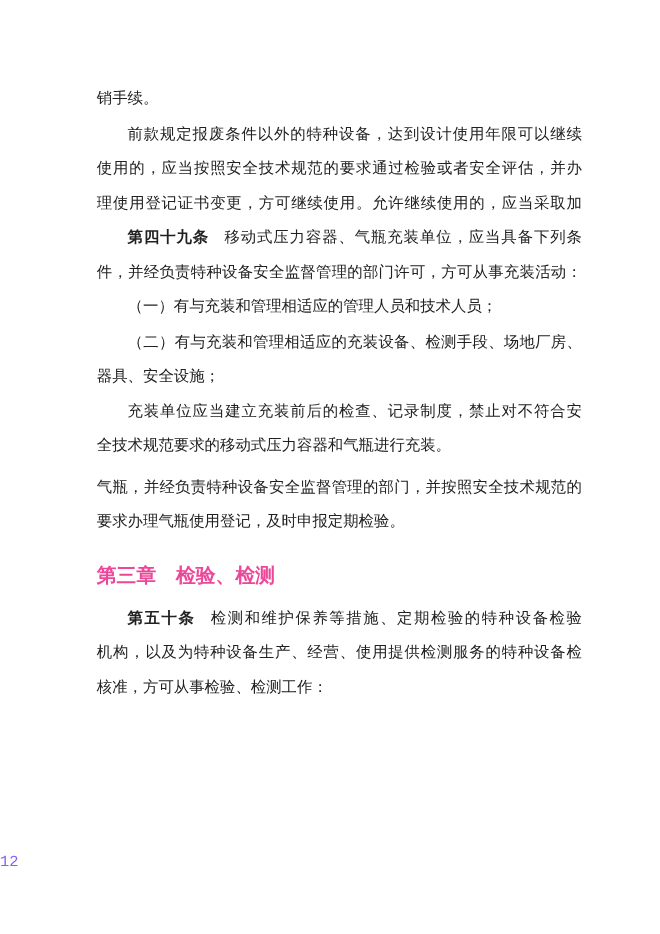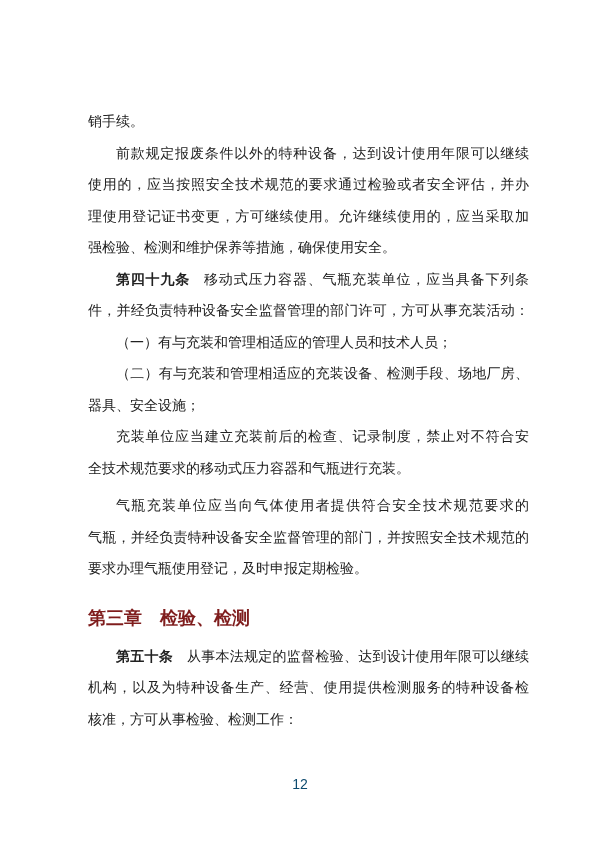--- a/index.html
+++ b/index.html
@@ -2,22 +2,22 @@
 <html><head>
 <meta charset="utf-8">
 <style>
   html, body { margin: 0; padding: 0; background: #ffffff; }
   .page {
     position: relative;
     width: 600px;
     height: 849px;
     background: #ffffff;
     box-sizing: border-box;
-    padding: 106px 71px 0 88px;
-    font-family: Liberation Sans, sans-serif;
+    padding: 76px 71px 0 88px;
+    font-family: Liberation Mono, monospace;
     color: #212121;
     overflow: hidden;
   }
   .para { margin: 0; }
   .line {
     font-size: 14px;
     line-height: 31.5px;
     height: 31.5px;
     text-align: justify;
     text-align-last: justify;
@@ -25,48 +25,46 @@
   }
   .line.first { text-indent: 2em; }
   .line.end { text-align-last: left; }
   .article-label { font-weight: bold; margin-right: 1em; }
   .para-gas { margin-top: 6px; }
   .chapter {
     margin: 19px 0 9px 0;
     font-size: 18px;
     line-height: 28px;
     font-weight: bold;
-    color: #7f1d1d;
+    color: #ec4899;
   }
   .chapter-title { margin-left: 1em; }
   .page-number {
     position: absolute;
     top: 774px;
     left: 0;
     right: 0;
-    text-align: center;
     font-size: 14px;
     line-height: 20px;
-    color: #0c4a6e;
+    color: #8b5cf6;
   }
 </style>
 </head>
 <body>
 
 <div class="page">
 
   <div class="para">
     <div class="line end">销手续。</div>
   </div>
 
   <div class="para">
     <div class="line first">前款规定报废条件以外的特种设备，达到设计使用年限可以继续</div>
     <div class="line">使用的，应当按照安全技术规范的要求通过检验或者安全评估，并办</div>
     <div class="line">理使用登记证书变更，方可继续使用。允许继续使用的，应当采取加</div>
-    <div class="line end">强检验、检测和维护保养等措施，确保使用安全。</div>
   </div>
 
   <div class="para">
     <div class="line first"><b class="article-label">第四十九条</b><span>移动式压力容器、气瓶充装单位，应当具备下列条</span></div>
     <div class="line">件，并经负责特种设备安全监督管理的部门许可，方可从事充装活动：</div>
   </div>
 
   <div class="para">
     <div class="line first end">（一）有与充装和管理相适应的管理人员和技术人员；</div>
   </div>
@@ -76,28 +74,27 @@
     <div class="line end">器具、安全设施；</div>
   </div>
 
 
   <div class="para">
     <div class="line first">充装单位应当建立充装前后的检查、记录制度，禁止对不符合安</div>
     <div class="line end">全技术规范要求的移动式压力容器和气瓶进行充装。</div>
   </div>
 
   <div class="para para-gas">
-    <div class="line first">气瓶充装单位应当向气体使用者提供符合安全技术规范要求的</div>
     <div class="line">气瓶，并经负责特种设备安全监督管理的部门，并按照安全技术规范的</div>
     <div class="line end">要求办理气瓶使用登记，及时申报定期检验。</div>
   </div>
 
   <h2 class="chapter"><span>第三章</span><span class="chapter-title">检验、检测</span></h2>
 
   <div class="para">
-    <div class="line first"><b class="article-label">第五十条</b><span>从事本法规定的监督检验、达到设计使用年限可以继续</span></div>
+    <div class="line first"><b class="article-label">第五十条</b><span>检测和维护保养等措施、定期检验的特种设备检验</span></div>
     <div class="line">机构，以及为特种设备生产、经营、使用提供检测服务的特种设备检</div>
     <div class="line end">核准，方可从事检验、检测工作：</div>
   </div>
 
   <div class="page-number">12</div>
 
 </div>
 
 </body></html>

